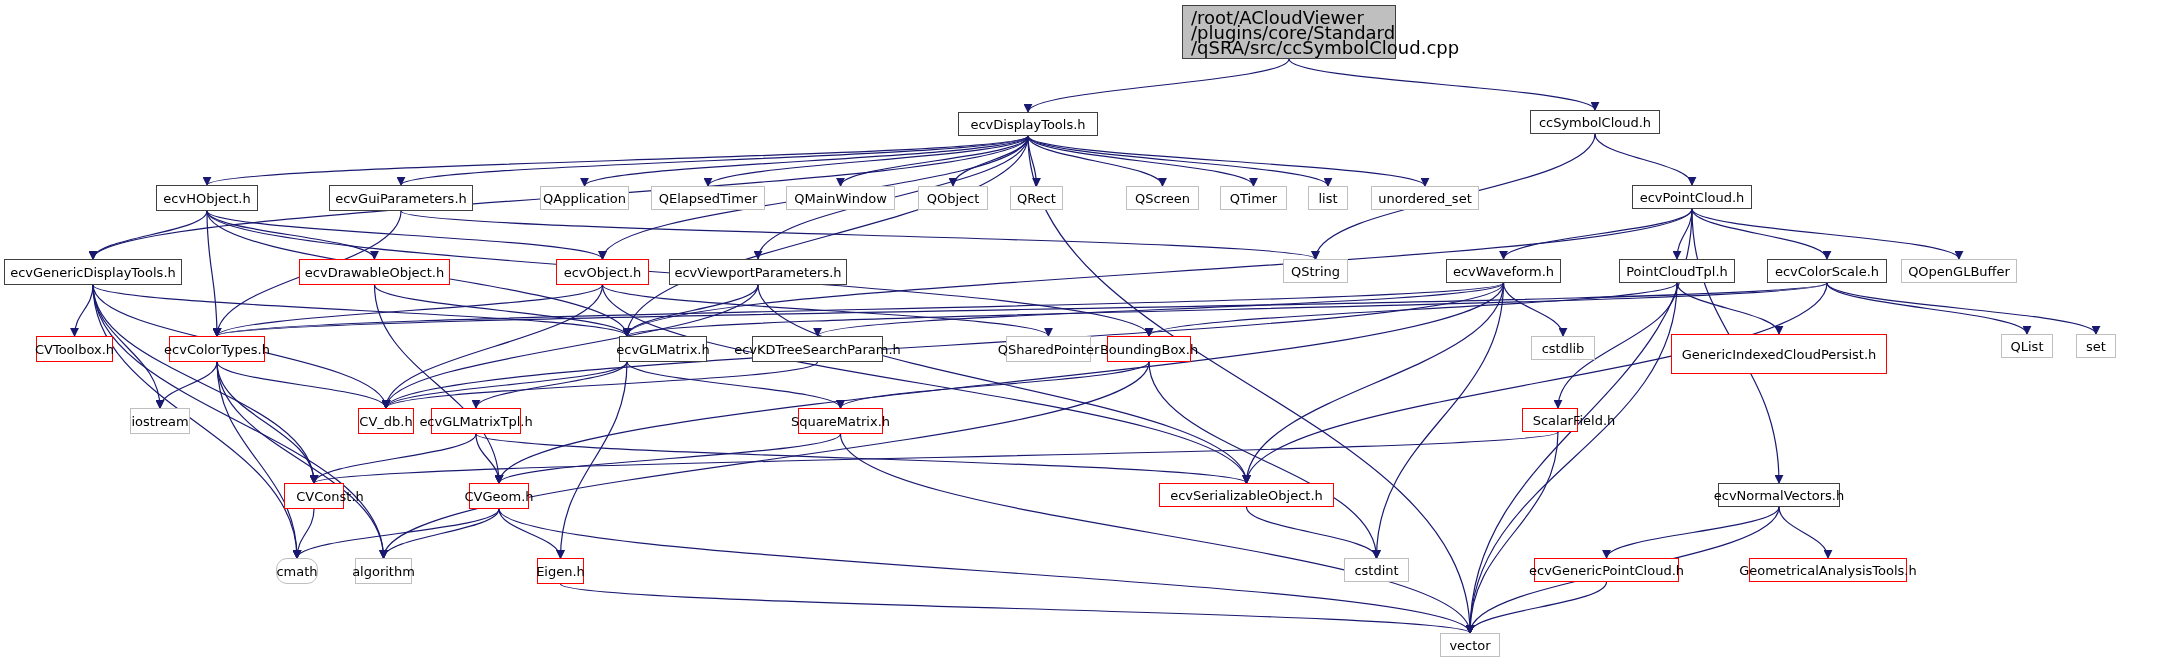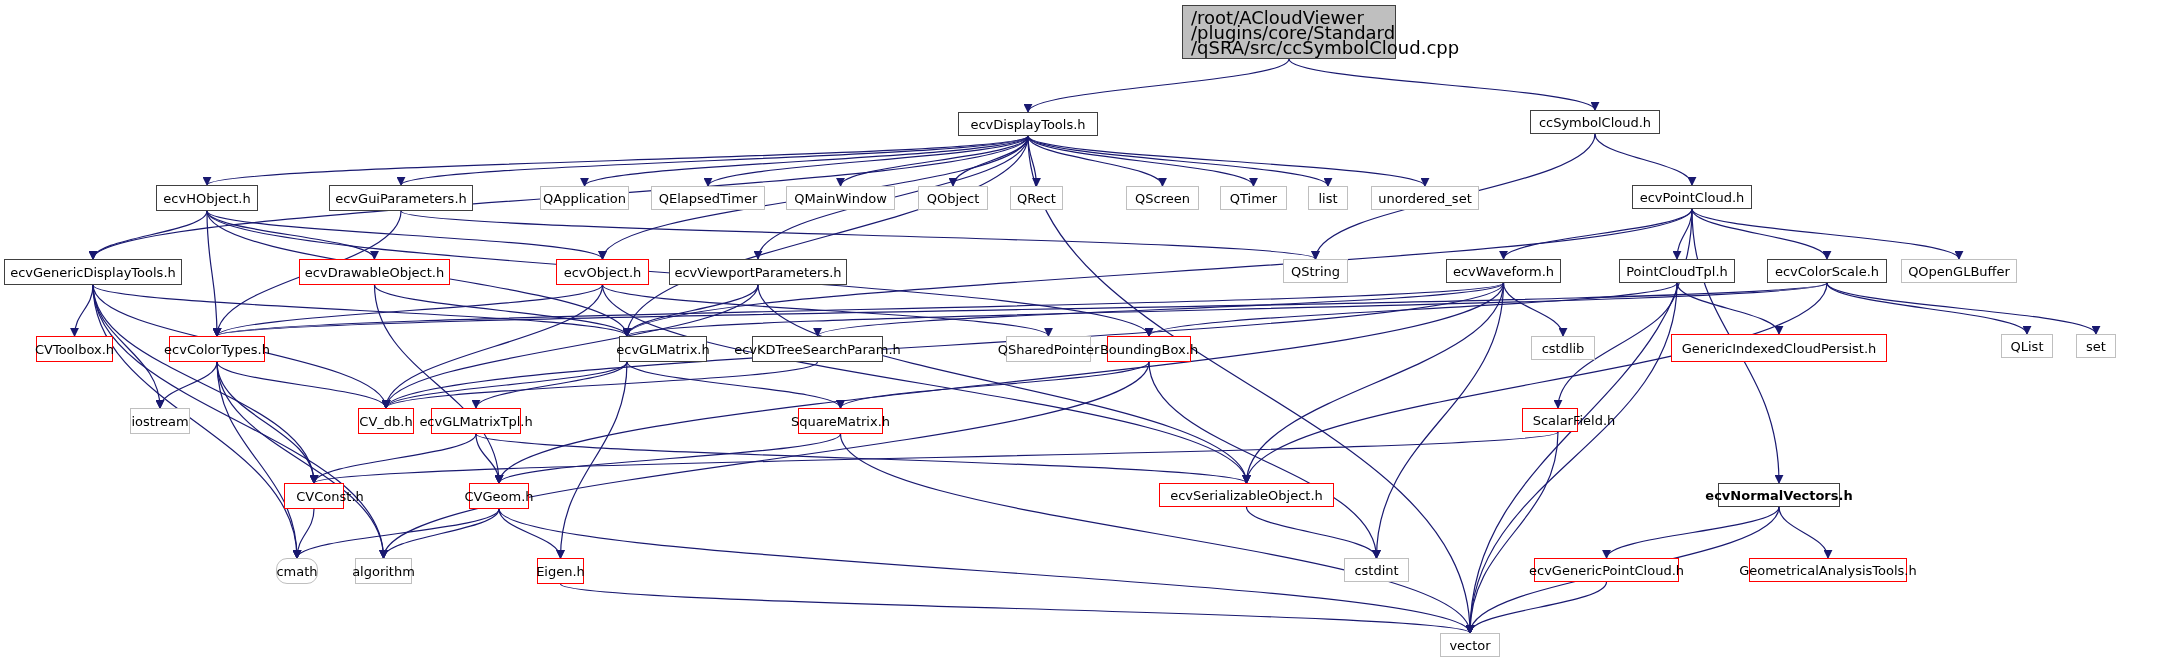--- a/index.html
+++ b/index.html
@@ -155,32 +155,32 @@
       <div class="node documented" style="left: 1619px; top: 259px; width: 116px; height: 24px;">PointCloudTpl.h</div>
       <div class="node documented" style="left: 1767px; top: 259px; width: 120px; height: 24px;">ecvColorScale.h</div>
       <div class="node external" style="left: 1901px; top: 259px; width: 116px; height: 24px;">QOpenGLBuffer</div>
       <div class="node undocumented" style="left: 36px; top: 336px; width: 77px; height: 26px;">CVToolbox.h</div>
       <div class="node undocumented" style="left: 169px; top: 336px; width: 96px; height: 26px;">ecvColorTypes.h</div>
       <div class="node documented" style="left: 583px; top: 336px; width: 88px; height: 26px; margin-left: 36px;">ecvGLMatrix.h</div>
       <div class="node documented" style="left: 752px; top: 336px; width: 131px; height: 26px;">ecvKDTreeSearchParam.h</div>
       <div class="node external" style="left: 1006px; top: 336px; width: 85px; height: 26px;">QSharedPointer</div>
       <div class="node undocumented" style="left: 1107px; top: 336px; width: 84px; height: 26px;">BoundingBox.h</div>
       <div class="node external" style="left: 1531px; top: 336px; width: 64px; height: 24px;">cstdlib</div>
-      <div class="node undocumented" style="left: 1671px; top: 334px; width: 216px; height: 28px;">GenericIndexedCloudPersist.h</div>
+      <div class="node undocumented" style="left: 1671px; top: 334px; width: 216px; height: 40px;">GenericIndexedCloudPersist.h</div>
       <div class="node external" style="left: 2001px; top: 334px; width: 52px; height: 24px;">QList</div>
       <div class="node external" style="left: 2076px; top: 334px; width: 40px; height: 24px;">set</div>
       <div class="node external" style="left: 130px; top: 408px; width: 60px; height: 26px;">iostream</div>
       <div class="node undocumented" style="left: 358px; top: 408px; width: 56px; height: 26px;">CV_db.h</div>
       <div class="node undocumented" style="left: 431px; top: 408px; width: 90px; height: 26px;">ecvGLMatrixTpl.h</div>
       <div class="node undocumented" style="left: 798px; top: 408px; width: 85px; height: 26px;">SquareMatrix.h</div>
       <div class="node undocumented" style="left: 1522px; top: 408px; width: 56px; height: 24px; padding-left: 48px;">ScalarField.h</div>
       <div class="node undocumented" style="left: 284px; top: 483px; width: 60px; height: 26px; padding-left: 32px;">CVConst.h</div>
       <div class="node undocumented" style="left: 469px; top: 483px; width: 60px; height: 26px;">CVGeom.h</div>
       <div class="node undocumented" style="left: 1159px; top: 483px; width: 175px; height: 24px;">ecvSerializableObject.h</div>
-      <div class="node documented" style="left: 1718px; top: 483px; width: 122px; height: 24px; font-weight: bold;">ecvNormalVectors.h</div>
+      <div class="node documented" style="left: 1718px; top: 483px; width: 122px; height: 24px;">ecvNormalVectors.h</div>
       <div class="node external" style="left: 276px; top: 558px; width: 42px; height: 26px; border-radius: 11px;">cmath</div>
       <div class="node external" style="left: 355px; top: 558px; width: 57px; height: 26px;">algorithm</div>
       <div class="node undocumented" style="left: 537px; top: 558px; width: 47px; height: 26px;">Eigen.h</div>
       <div class="node external" style="left: 1344px; top: 558px; width: 65px; height: 24px;">cstdint</div>
       <div class="node undocumented" style="left: 1534px; top: 558px; width: 145px; height: 24px;">ecvGenericPointCloud.h</div>
       <div class="node undocumented" style="left: 1749px; top: 558px; width: 158px; height: 24px;">GeometricalAnalysisTools.h</div>
       <div class="node external" style="left: 1440px; top: 633px; width: 60px; height: 24px;">vector</div>
     </div>
 </div>
 

